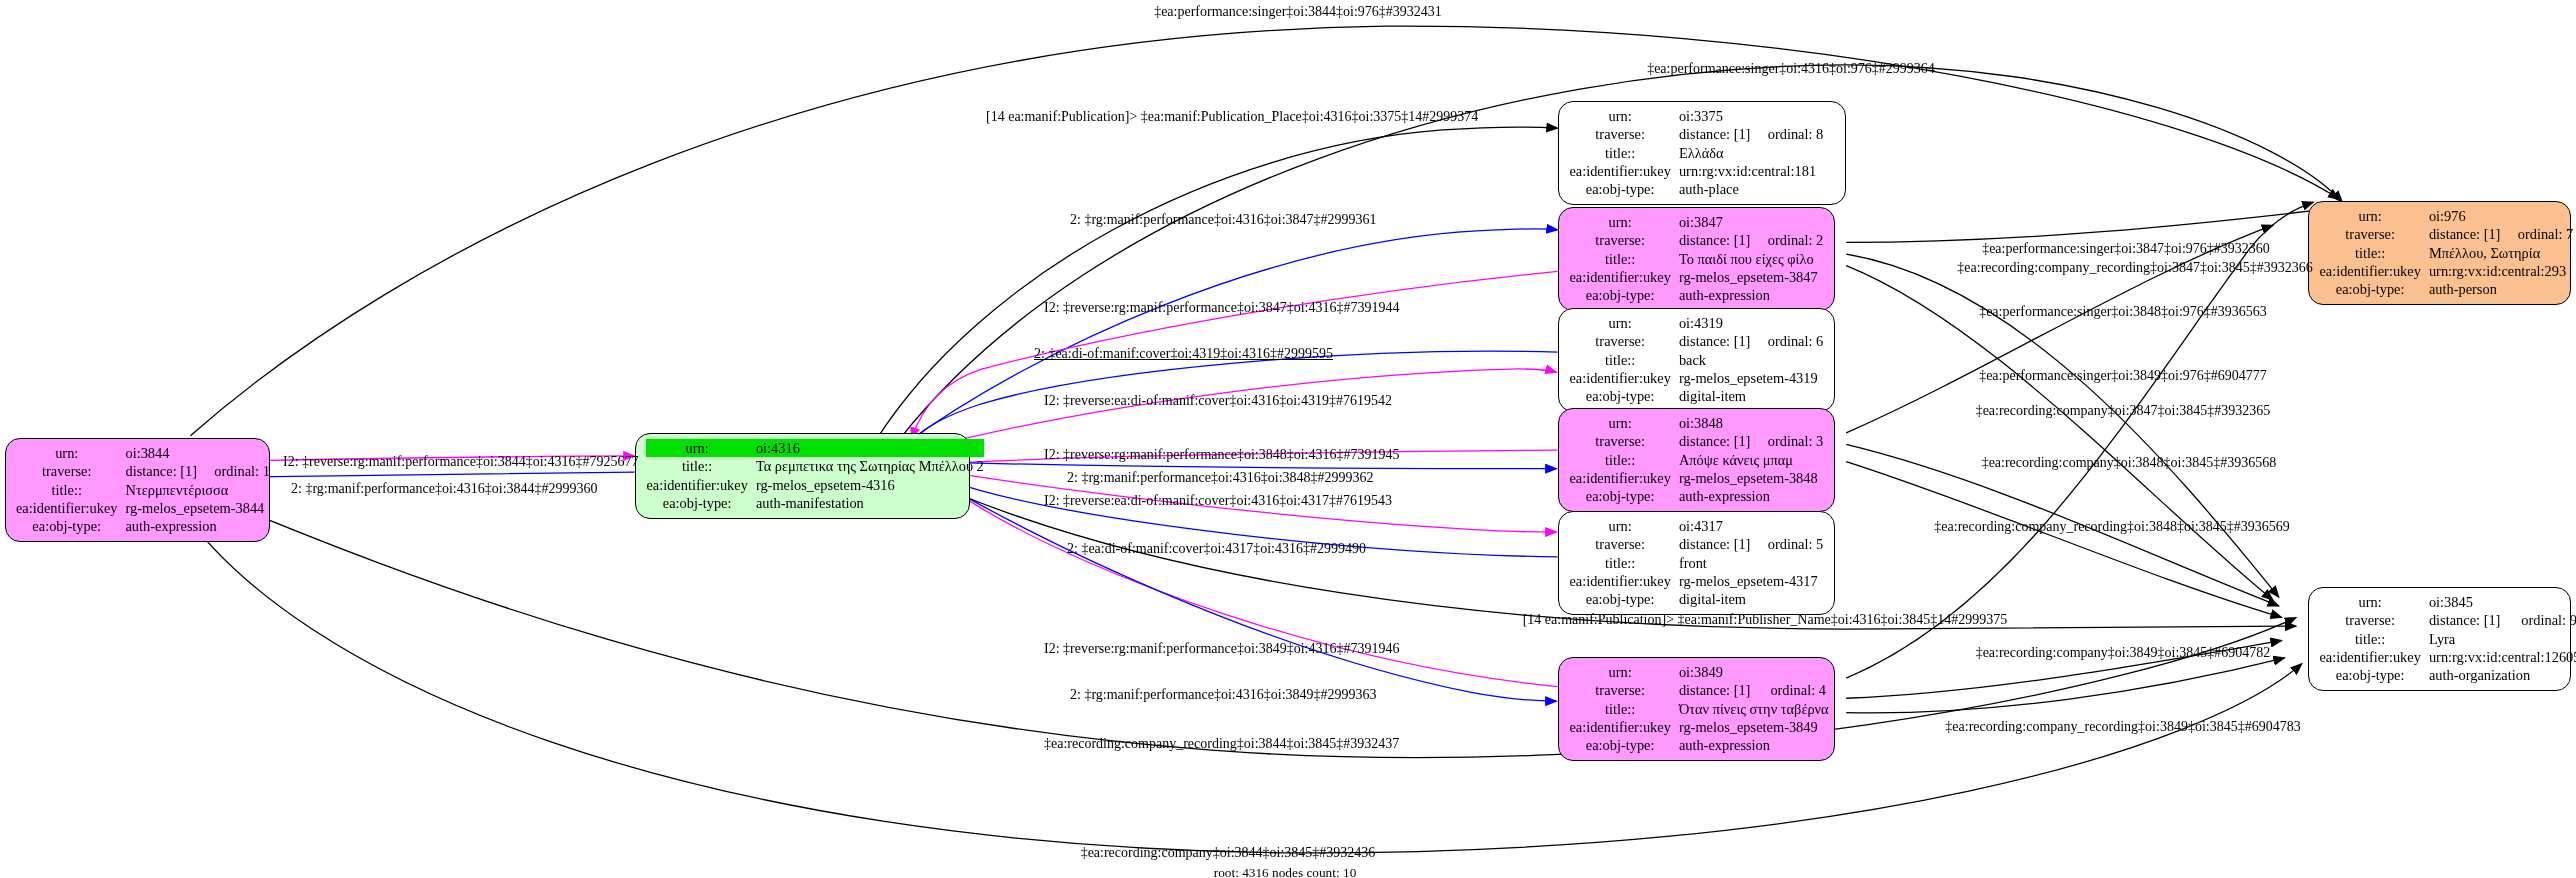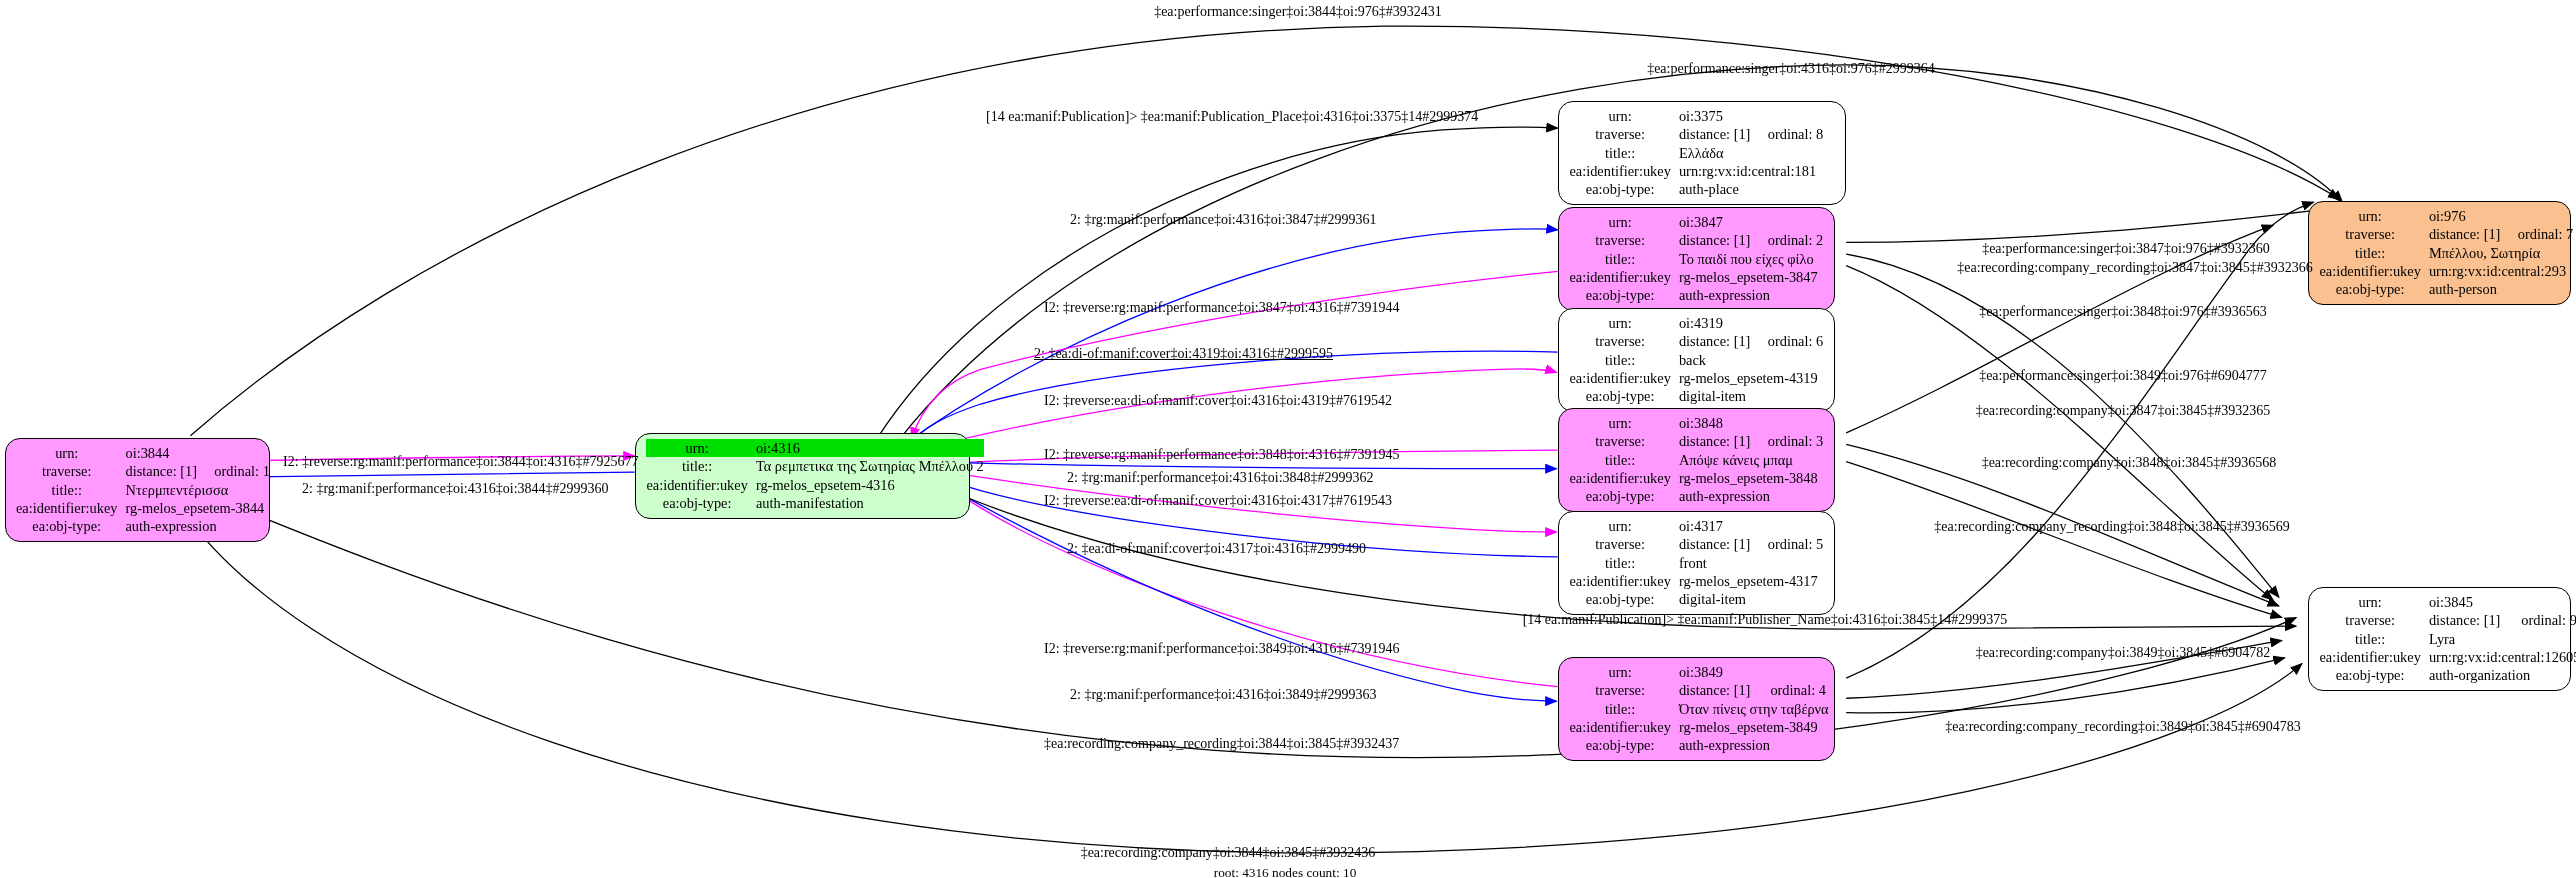--- a/index.html
+++ b/index.html
@@ -439,21 +439,21 @@
   <div class="elabel" style="left:1070px; top:213px;">2: ‡rg:manif:performance‡oi:4316‡oi:3847‡#2999361</div>
 
   <div class="elabel" style="left:1044px; top:301px;">I2: ‡reverse:rg:manif:performance‡oi:3847‡oi:4316‡#7391944</div>
 
   <div class="elabel" style="left:1034px; top:347px;text-decoration:underline;">2: ‡ea:di-of:manif:cover‡oi:4319‡oi:4316‡#2999595</div>
 
   <div class="elabel" style="left:1044px; top:394px;">I2: ‡reverse:ea:di-of:manif:cover‡oi:4316‡oi:4319‡#7619542</div>
 
   <div class="elabel" style="left:283px; top:455px;">I2: ‡reverse:rg:manif:performance‡oi:3844‡oi:4316‡#7925677</div>
 
-  <div class="elabel" style="left:302px; top:482px;">2: ‡rg:manif:performance‡oi:4316‡oi:3844‡#2999360</div>
+  <div class="elabel" style="left:291px; top:482px;">2: ‡rg:manif:performance‡oi:4316‡oi:3844‡#2999360</div>
 
   <div class="elabel" style="left:1044px; top:448px;">I2: ‡reverse:rg:manif:performance‡oi:3848‡oi:4316‡#7391945</div>
 
   <div class="elabel" style="left:1067px; top:471px;">2: ‡rg:manif:performance‡oi:4316‡oi:3848‡#2999362</div>
 
   <div class="elabel" style="left:1044px; top:494px;">I2: ‡reverse:ea:di-of:manif:cover‡oi:4316‡oi:4317‡#7619543</div>
 
   <div class="elabel" style="left:1067px; top:542px;">2: ‡ea:di-of:manif:cover‡oi:4317‡oi:4316‡#2999490</div>
 
   <div class="elabel" style="left:1044px; top:642px;">I2: ‡reverse:rg:manif:performance‡oi:3849‡oi:4316‡#7391946</div>

